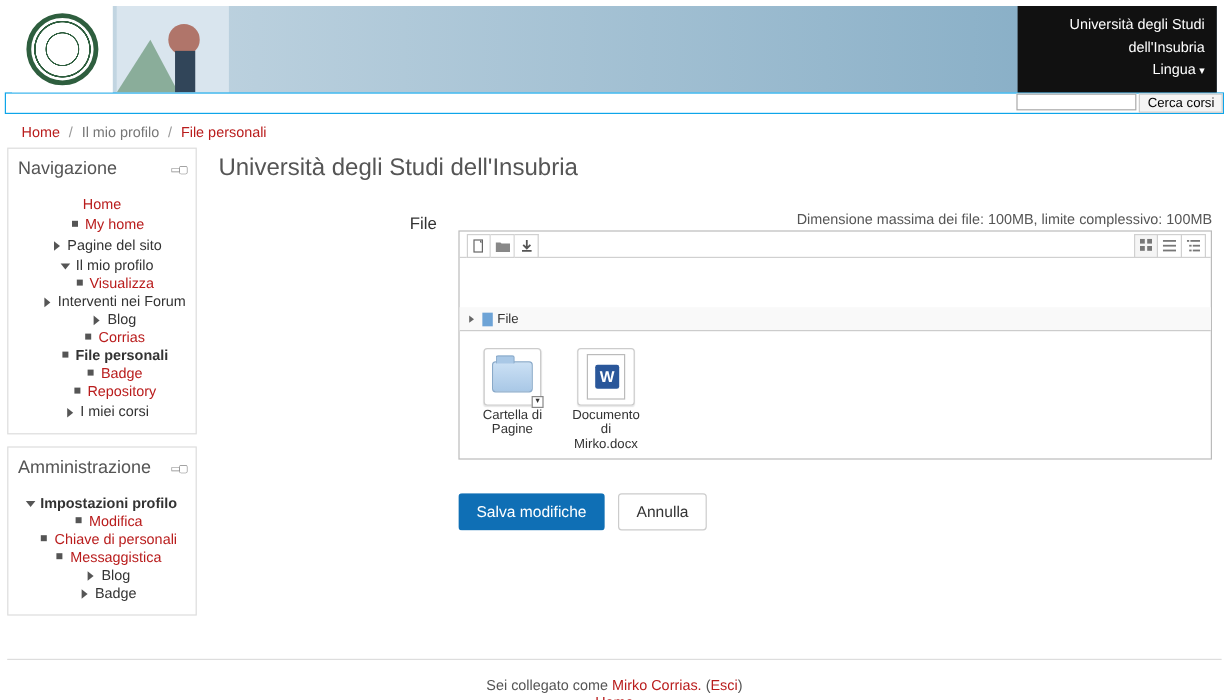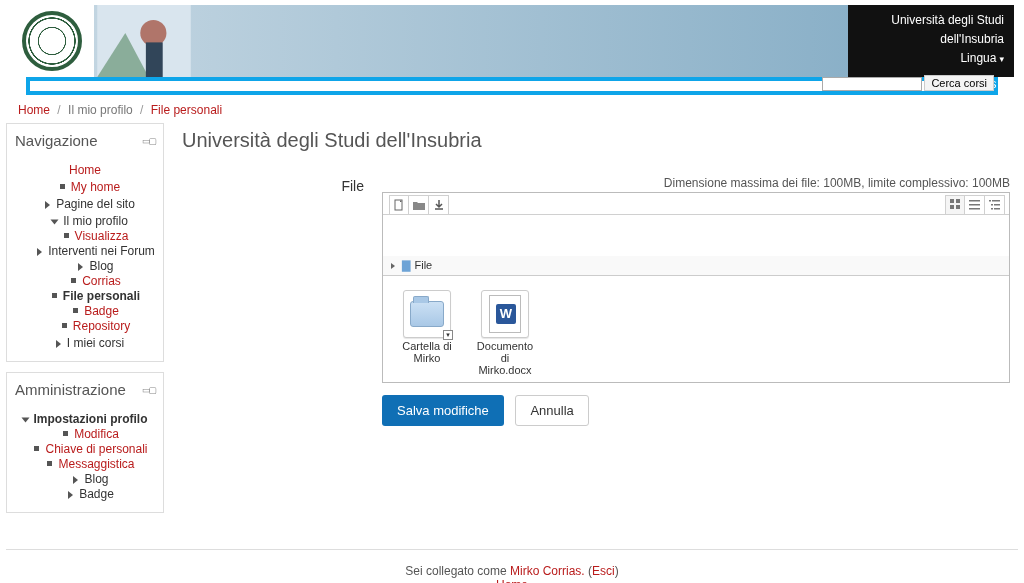--- a/index.html
+++ b/index.html
@@ -8,21 +8,21 @@
 
   .topbar { display:flex; height:77px; background:#eee; border-top:5px solid #fff; margin:0 10px; background:linear-gradient(to right,#c8d9e4,#7ea8c2);}
   .logo-cell { width:84px; height:100%; background:#fff; display:flex; align-items:center; justify-content:center;}
   .seal { width:60px; height:60px; border-radius:50%; border:4px solid #2e5e3e; position:relative; background:radial-gradient(circle,#fff 35%,#2e5e3e 36% 38%,#fff 39% 60%, #2e5e3e 61% 64%,#fff 65%);}
   .banner-img { flex:0 0 100px; height:100%; overflow:hidden; position:relative;}
   .banner-img svg{width:100%;height:100%;}
   .banner-mid{flex:1;}
   .info-box { width:166px; background:#111; color:#fff; font-size:12px; text-align:right; padding:6px 10px 0 10px; line-height:1.6;}
   .info-box .caret::after{content:"▾"; font-size:9px; margin-left:3px;}
 
-  .searchrow{ height:18px; border:4px solid #0ea5e9; margin:0 26px; display:flex; justify-content:flex-end; align-items:flex-end; padding:0;}
+  .searchrow{ height:18px; border:1px solid #0ea5e9; margin:0 4px; display:flex; justify-content:flex-end; align-items:flex-start; padding:0;}
   .searchrow input{ width:100px; height:14px; border:1px solid #aaa; font-size:11px;}
   .searchrow button{ font-size:11px; border:1px solid #ccc; background:#f4f4f4; margin-left:2px; padding:0 6px; height:16px;}
 
   .breadcrumb{ padding:8px 0 6px 18px; font-size:12px;}
   .breadcrumb .sep{color:#999; padding:0 4px;}
   .breadcrumb .current{ color:#777;}
 
   .page { display:flex; padding:0 6px 0 6px; }
   .side { width:158px; margin-right:18px;text-align:center;}
   .block { border:1px solid #ddd; margin-bottom:10px;}
@@ -54,21 +54,21 @@
   .fm-path .tri-sm{ display:inline-block; border-top:3px solid transparent; border-bottom:3px solid transparent; border-left:4px solid #666; margin-right:5px; vertical-align:middle;}
   .folder-ic{ color:#6da3d6; margin:0 4px 0 2px;}
   .fm-body{ min-height:78px; padding:14px 14px 6px 14px; display:flex; gap:18px;}
   .file-item{ width:60px; text-align:center; font-size:11px; color:#333; position:relative;}
   .thumb{ width:48px; height:48px; border:1px solid #ccc; margin:0 auto 2px; border-radius:3px; position:relative; display:flex; align-items:center; justify-content:center; background:#fff; box-shadow:0 1px 1px rgba(0,0,0,.1);}
   .folder-glyph{ width:34px; height:26px; background:linear-gradient(#cbe0f4,#a9c8e6); border-radius:3px; border:1px solid #88a9c9; position:relative;}
   .folder-glyph::before{content:""; position:absolute; top:-6px; left:2px; width:14px; height:6px; background:#a9c8e6; border-radius:2px 2px 0 0; border:1px solid #88a9c9; border-bottom:none;}
   .word-glyph{ width:32px; height:38px; background:#fff; border:1px solid #bbb; position:relative;}
   .word-glyph::after{content:"W"; position:absolute; top:8px; left:6px; width:20px; height:20px; background:#2a579a; color:#fff; font-weight:bold; font-size:13px; text-align:center; line-height:20px; border-radius:2px;}
   .tick{ position:absolute; right:-3px; bottom:-3px; width:10px; height:10px; background:#fff; border:1px solid #888; font-size:7px; line-height:8px; text-align:center;}
-  .btnrow{ margin-top:12px;}
+  .btnrow{ margin-top:28px;}
   .btn{ display:inline-block; padding:7px 14px; font-size:13px; border-radius:3px; border:1px solid transparent; cursor:pointer;}
   .btn-primary{ background:#0f6fb5; color:#fff;}
   .btn-default{ background:#fff; border-color:#ccc; color:#333; margin-left:8px;}
 
   .footer{ text-align:center; border-top:1px solid #ddd; margin:26px 6px 0 6px; padding:14px 0; font-size:12px; color:#555;}
 </style>
 </head>
 <body>
 
 <div class="topbar">
@@ -212,21 +212,21 @@
           </div>
           <div class="fm-path">
             <span class="tri-sm"></span><span class="folder-ic">▇</span><span>File</span>
           </div>
           <div class="fm-body">
             <div class="file-item">
               <div class="thumb">
                   <div class="folder-glyph"></div>
                   <div class="tick">▾</div>
                 </div>
-              <div>Cartella di Mirko</div>
+              <div>Cartella di Pagine</div>
             </div>
             <div class="file-item">
               <div class="thumb">
                   <div class="word-glyph"></div>
                 </div>
               <div><span>Documento di</span><br><span>Mirko.docx</span></div>
             </div>
           </div>
         </div>
         <div class="btnrow">

